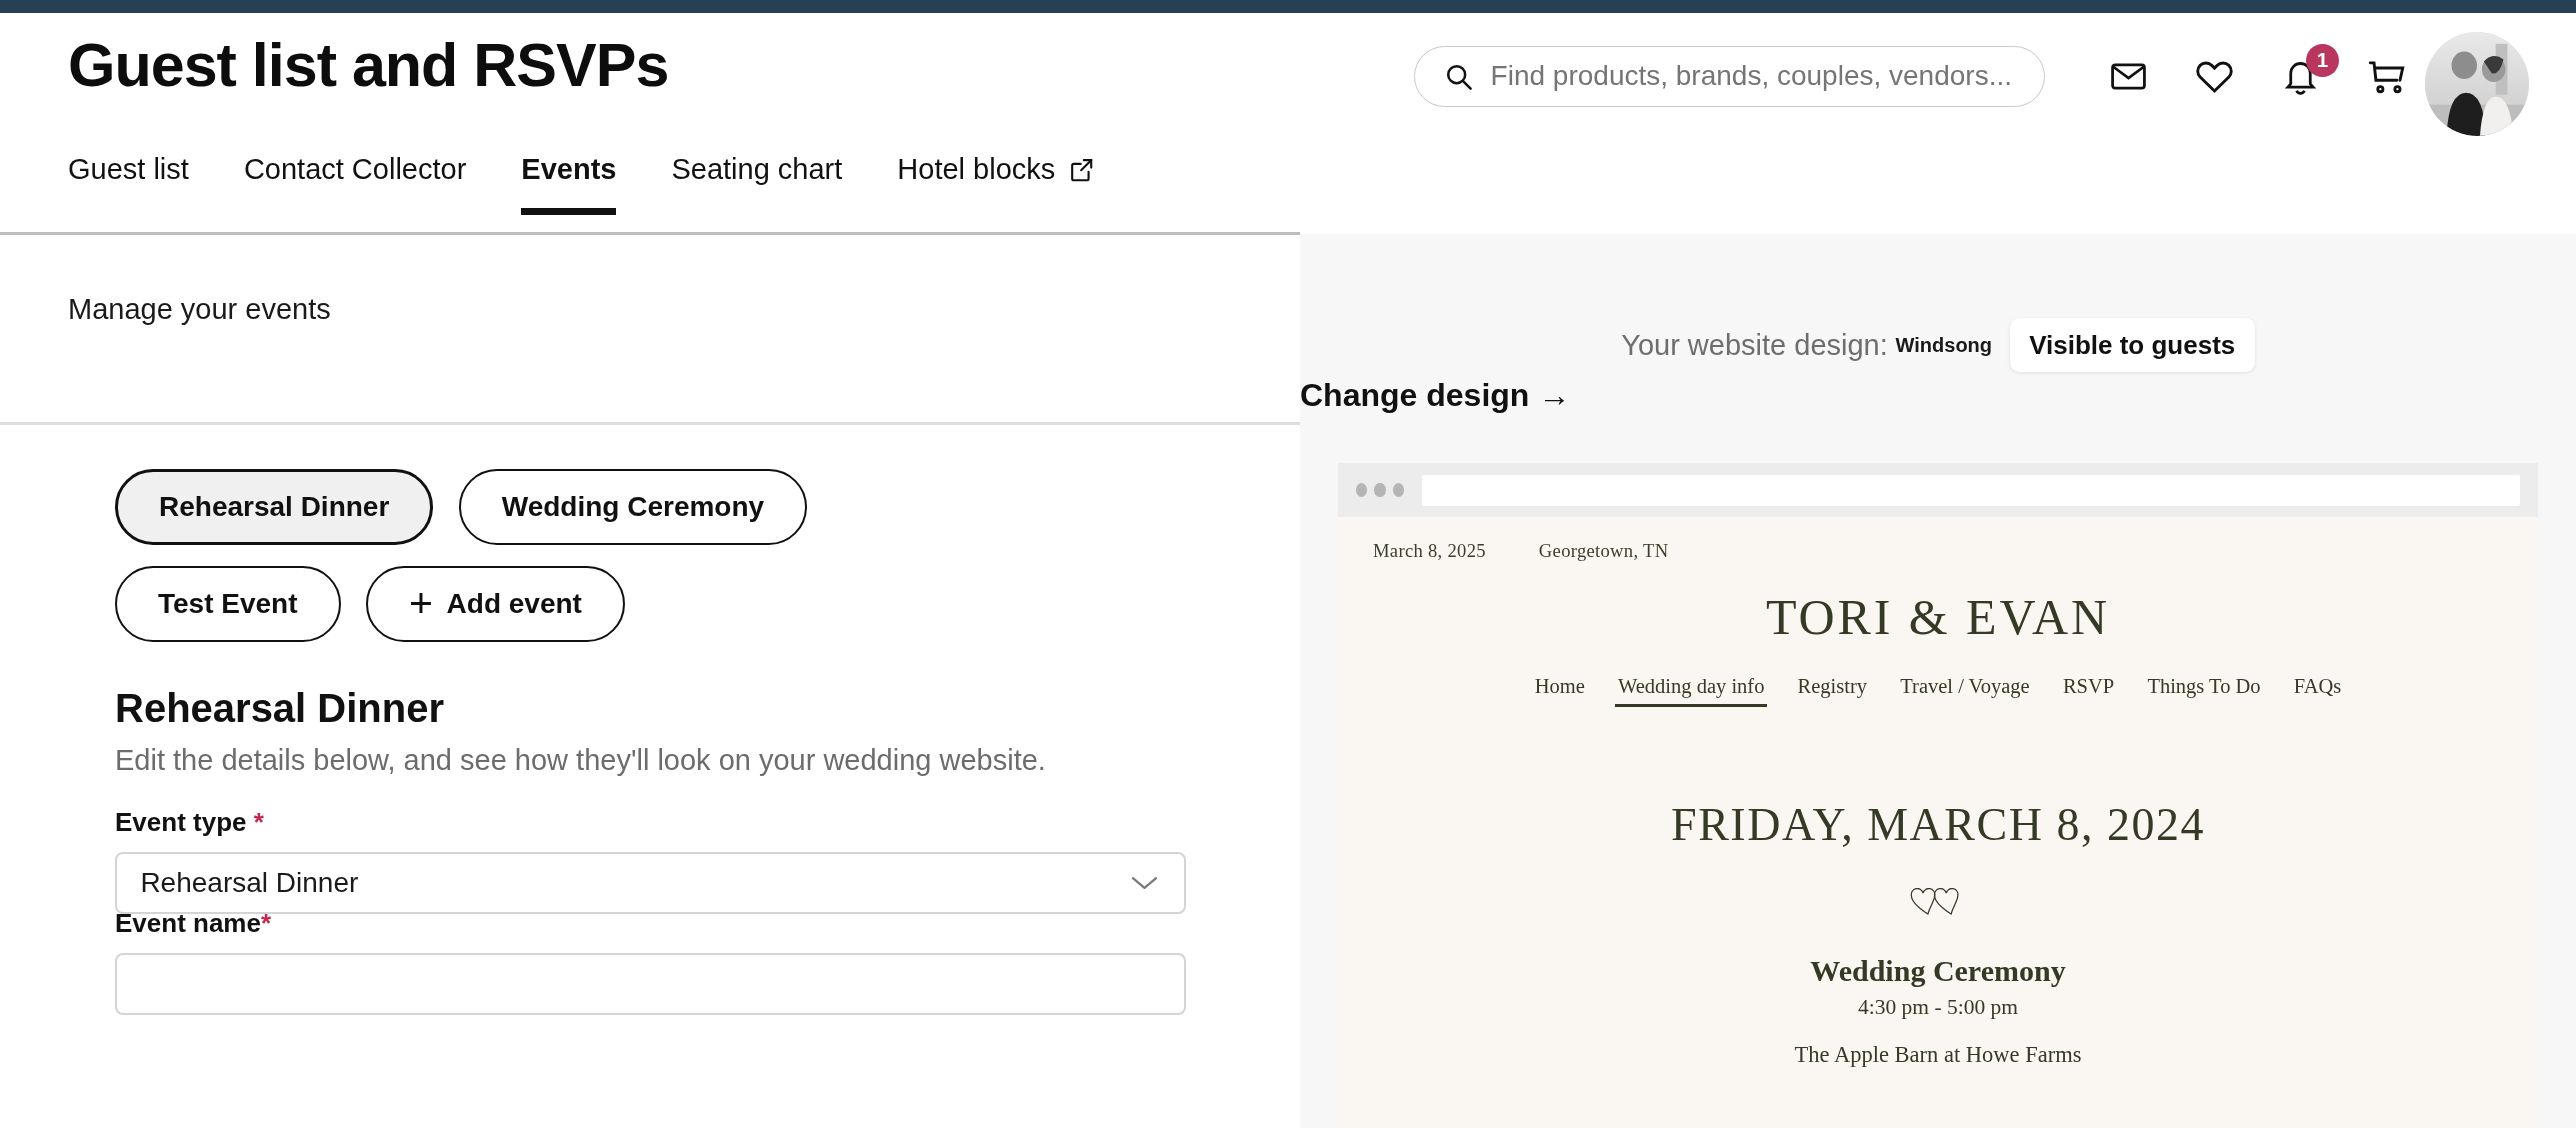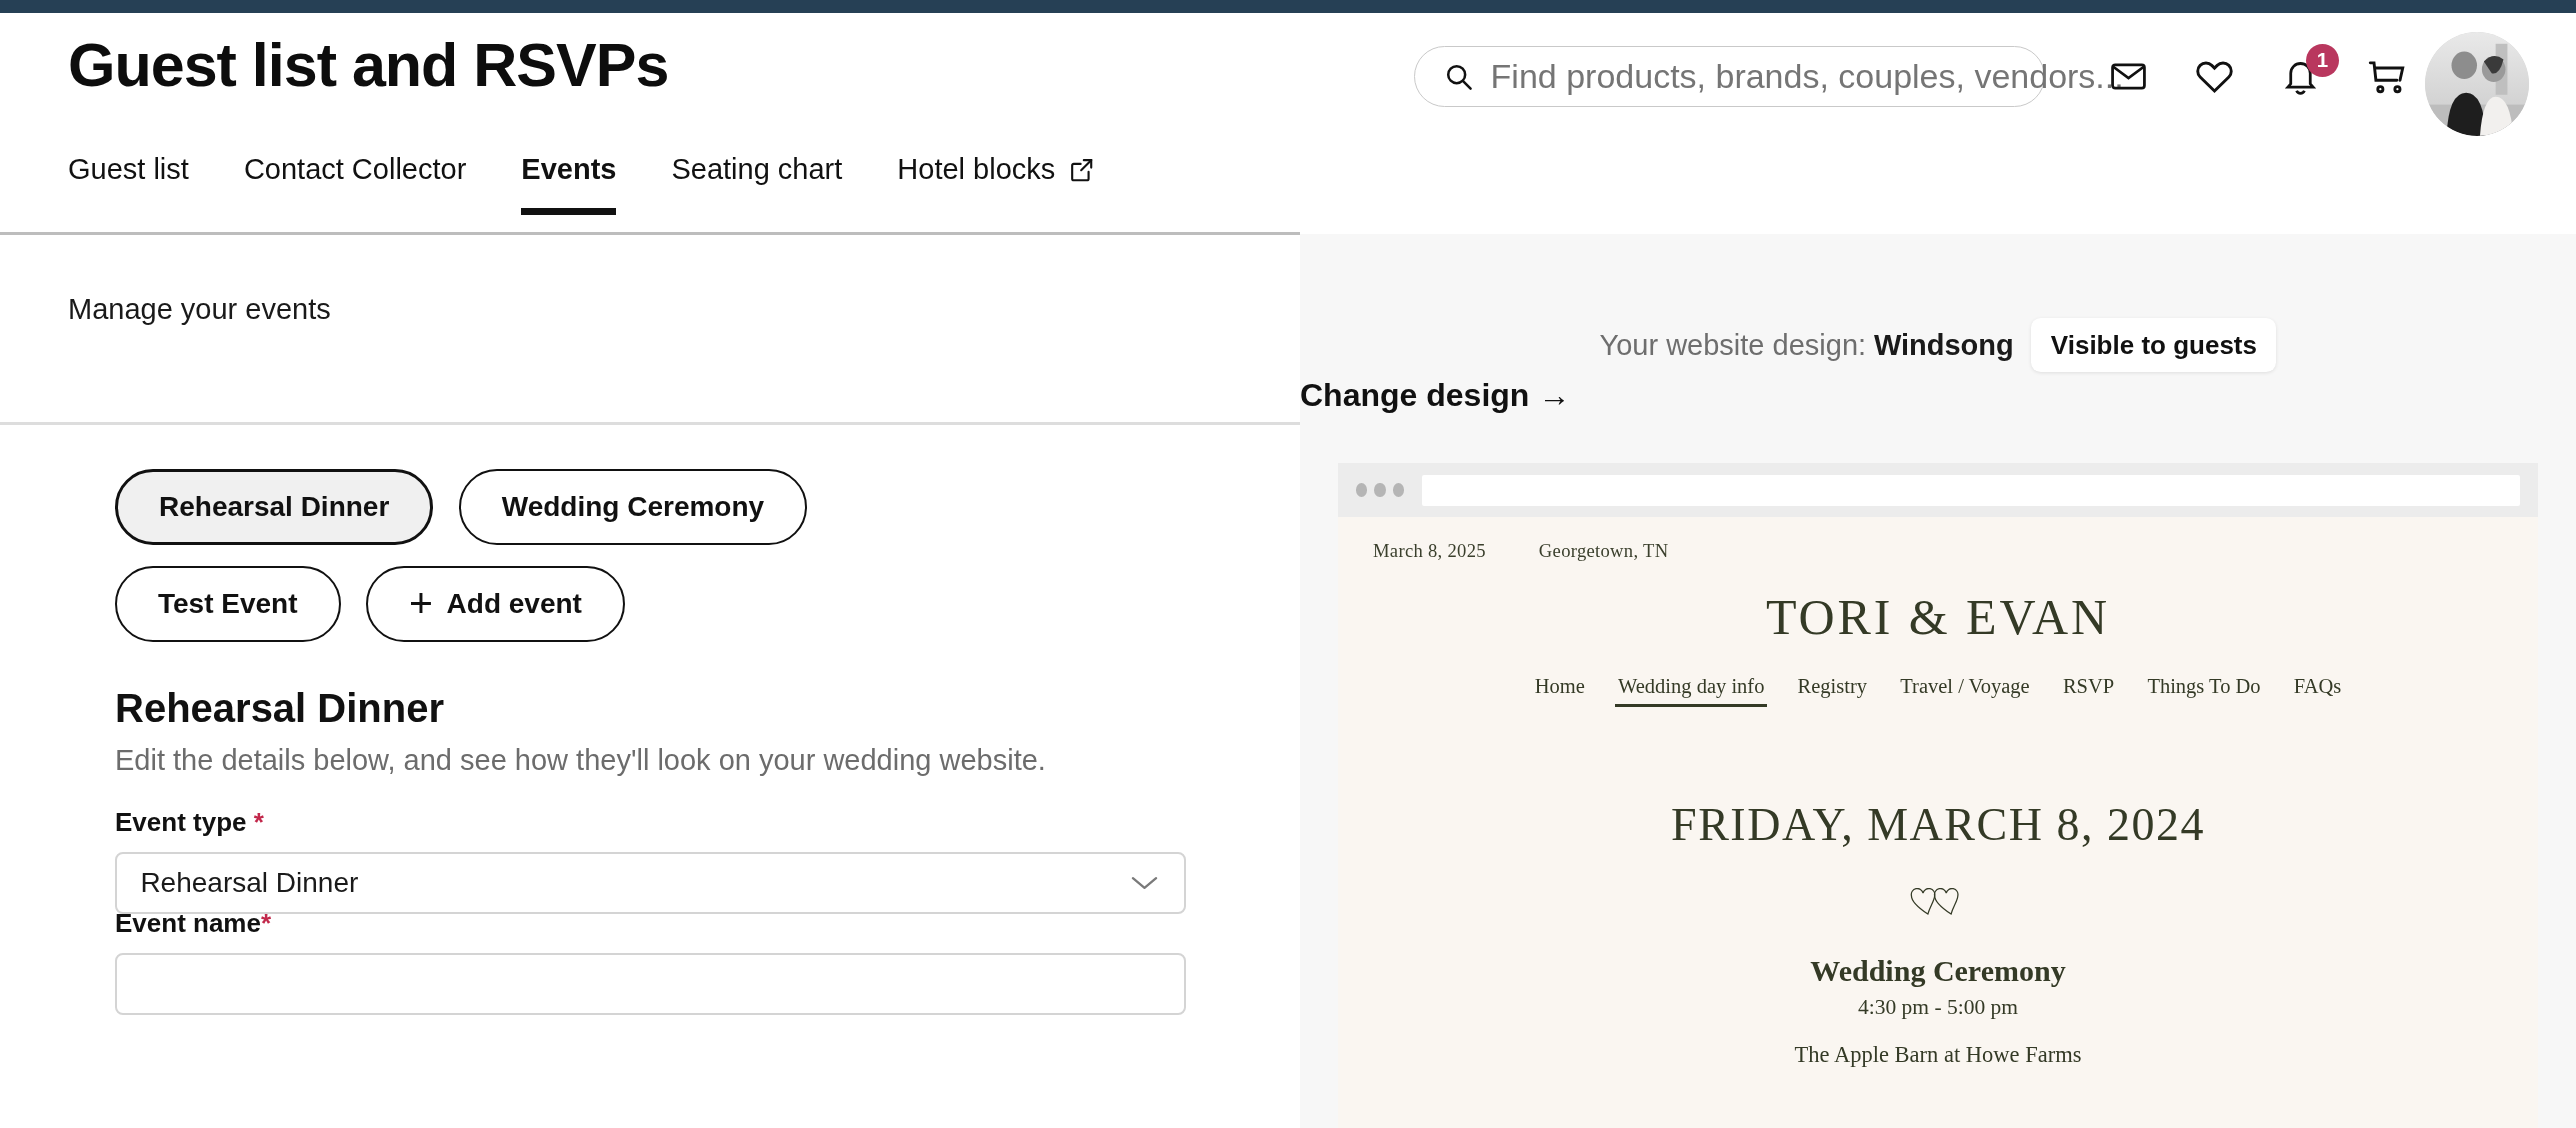--- a/index.html
+++ b/index.html
@@ -21,21 +21,21 @@
     font-size:61px; font-weight:700; color:#0d0d0d; letter-spacing:-1px;
     white-space:nowrap;
   }
   .searchbox {
     position:absolute; left:1414px; top:33px;
     width:631px; height:61px;
     border:1.5px solid #c9c9c9; border-radius:33px; background:#fff;
     display:flex; align-items:center; padding-left:29px; gap:17.6px;
   }
   .search-icon { width:29px; height:29px; flex:none; }
-  .search-ph { font-size:34px; color:#757575; white-space:nowrap; }
+  .search-ph { font-size:28px; color:#757575; white-space:nowrap; }
 
   .hicons { position:absolute; left:2085px; top:33px; display:flex; align-items:center; gap:0; }
   .hicon { width:86px; height:61px; display:flex; align-items:center; justify-content:center; position:relative; }
   .badge {
     position:absolute; top:-2px; left:49px;
     min-width:33px; height:33px; padding:0 5.9px;
     background:#b9375e; color:#fff; border-radius:16.6px;
     font-size:20.5px; font-weight:700;
     display:flex; align-items:center; justify-content:center;
   }
@@ -94,21 +94,21 @@
   
   .rightcol {
     position:absolute; top:234px; left:1300px; width:1276px; height:894px;
     background:#f7f7f7;
   }
   .designline {
     position:absolute; top:84px; left:0; width:1276px;
     display:flex; align-items:center; justify-content:center; gap:0;
   }
   .dl-text { font-size:29px; color:#6e6e6e; white-space:nowrap; }
-  .dl-name { font-size:29px; font-weight:700; color:#1a1a1a; margin-left:7.8px; }
+  .dl-name { font-size:20px; font-weight:700; color:#1a1a1a; margin-left:7.8px; }
   .dl-badge {
     margin-left:17.6px; background:#fff; border-radius:9.8px;
     padding:11.7px 19.5px; font-size:26px; font-weight:700; color:#111;
     box-shadow:0 1px 3.9px rgba(0,0,0,0.10); white-space:nowrap;
   }
   .changedesign {
     position:absolute; top:143px; left:0; width:1276px; text-align:left;
     font-size:32px; font-weight:700; color:#111; cursor:pointer;
   }
 

